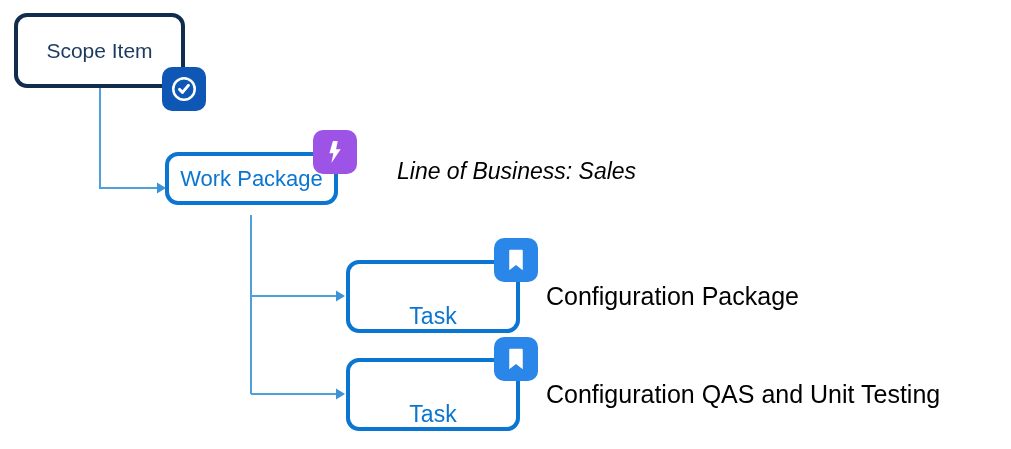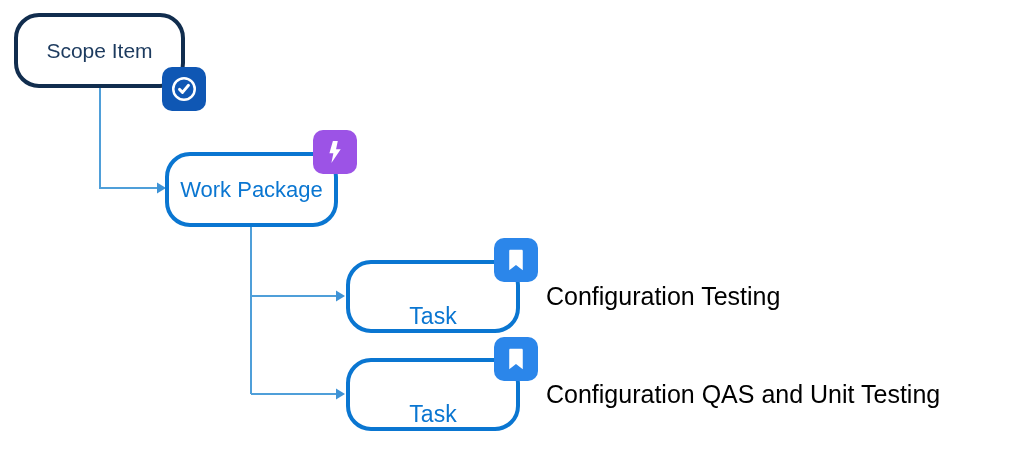--- a/index.html
+++ b/index.html
@@ -18,21 +18,21 @@
   .connectors {
     position: absolute;
     left: 0; top: 0;
     z-index: 0;
     pointer-events: none;
   }
   .node {
     position: absolute;
     z-index: 1;
     background: #ffffff;
-    border-radius: 25px;
+    border-radius: 13px;
     display: flex;
     align-items: center;
     justify-content: center;
     box-sizing: border-box;
   }
   .node-scope {
     left: 14px; top: 13px;
     width: 171px; height: 75px;
     border: 4px solid #112d4e;
   }
@@ -41,21 +41,21 @@
     font-size: 21px;
   }
   .node-blue {
     border: 4px solid #0a76d1;
   }
   .node-blue .node-label {
     color: #0a76d1;
   }
   .node-wp {
     left: 165px; top: 152px;
-    width: 173px; height: 75px;
+    width: 173px; height: 53px;
   }
   .node-wp .node-label { font-size: 22px; }
   .node-task1 {
     left: 346px; top: 260px;
     width: 174px; height: 73px;
   }
   .node-task2 {
     left: 346px; top: 358px;
     width: 174px; height: 73px;
   }
@@ -141,31 +141,32 @@
   <div class="node node-blue node-wp">
     <span class="node-label">Work Package</span>
   </div>
   <div class="badge badge-bolt">
     <svg width="28" height="28" viewBox="0 0 24 24">
       <path d="M14.4 2.5 H10.2 L7.2 13 h3.4 L8.9 21.5 L16.9 9.6 h-4 L14.4 2.5 z" fill="#ffffff"></path>
     </svg>
   </div>
 
   <div class="wp-annotation">
+    <div class="italic">Line of Business: Sales</div>
   </div>
 
   <div class="node node-blue node-task1">
     <span class="node-label">Task</span>
   </div>
   <div class="badge badge-bm1">
     <svg width="28" height="28" viewBox="0 0 24 24">
       <path d="M7.2 3.2 h9.6 c0.6 0 1 0.45 1 1 V20.8 l-5.8-4.6 -5.8 4.6 V4.2 c0-0.55 0.4-1 1-1 z" fill="#ffffff"></path>
     </svg>
   </div>
-  <div class="task-annotation task-annotation-1">Configuration Testing</div>
+  <div class="task-annotation task-annotation-1">Configuration Package</div>
 
   <div class="node node-blue node-task2">
     <span class="node-label">Task</span>
   </div>
   <div class="badge badge-bm2">
     <svg width="28" height="28" viewBox="0 0 24 24">
       <path d="M7.2 3.2 h9.6 c0.6 0 1 0.45 1 1 V20.8 l-5.8-4.6 -5.8 4.6 V4.2 c0-0.55 0.4-1 1-1 z" fill="#ffffff"></path>
     </svg>
   </div>
   <div class="task-annotation task-annotation-2">Configuration QAS and Unit Testing</div>

